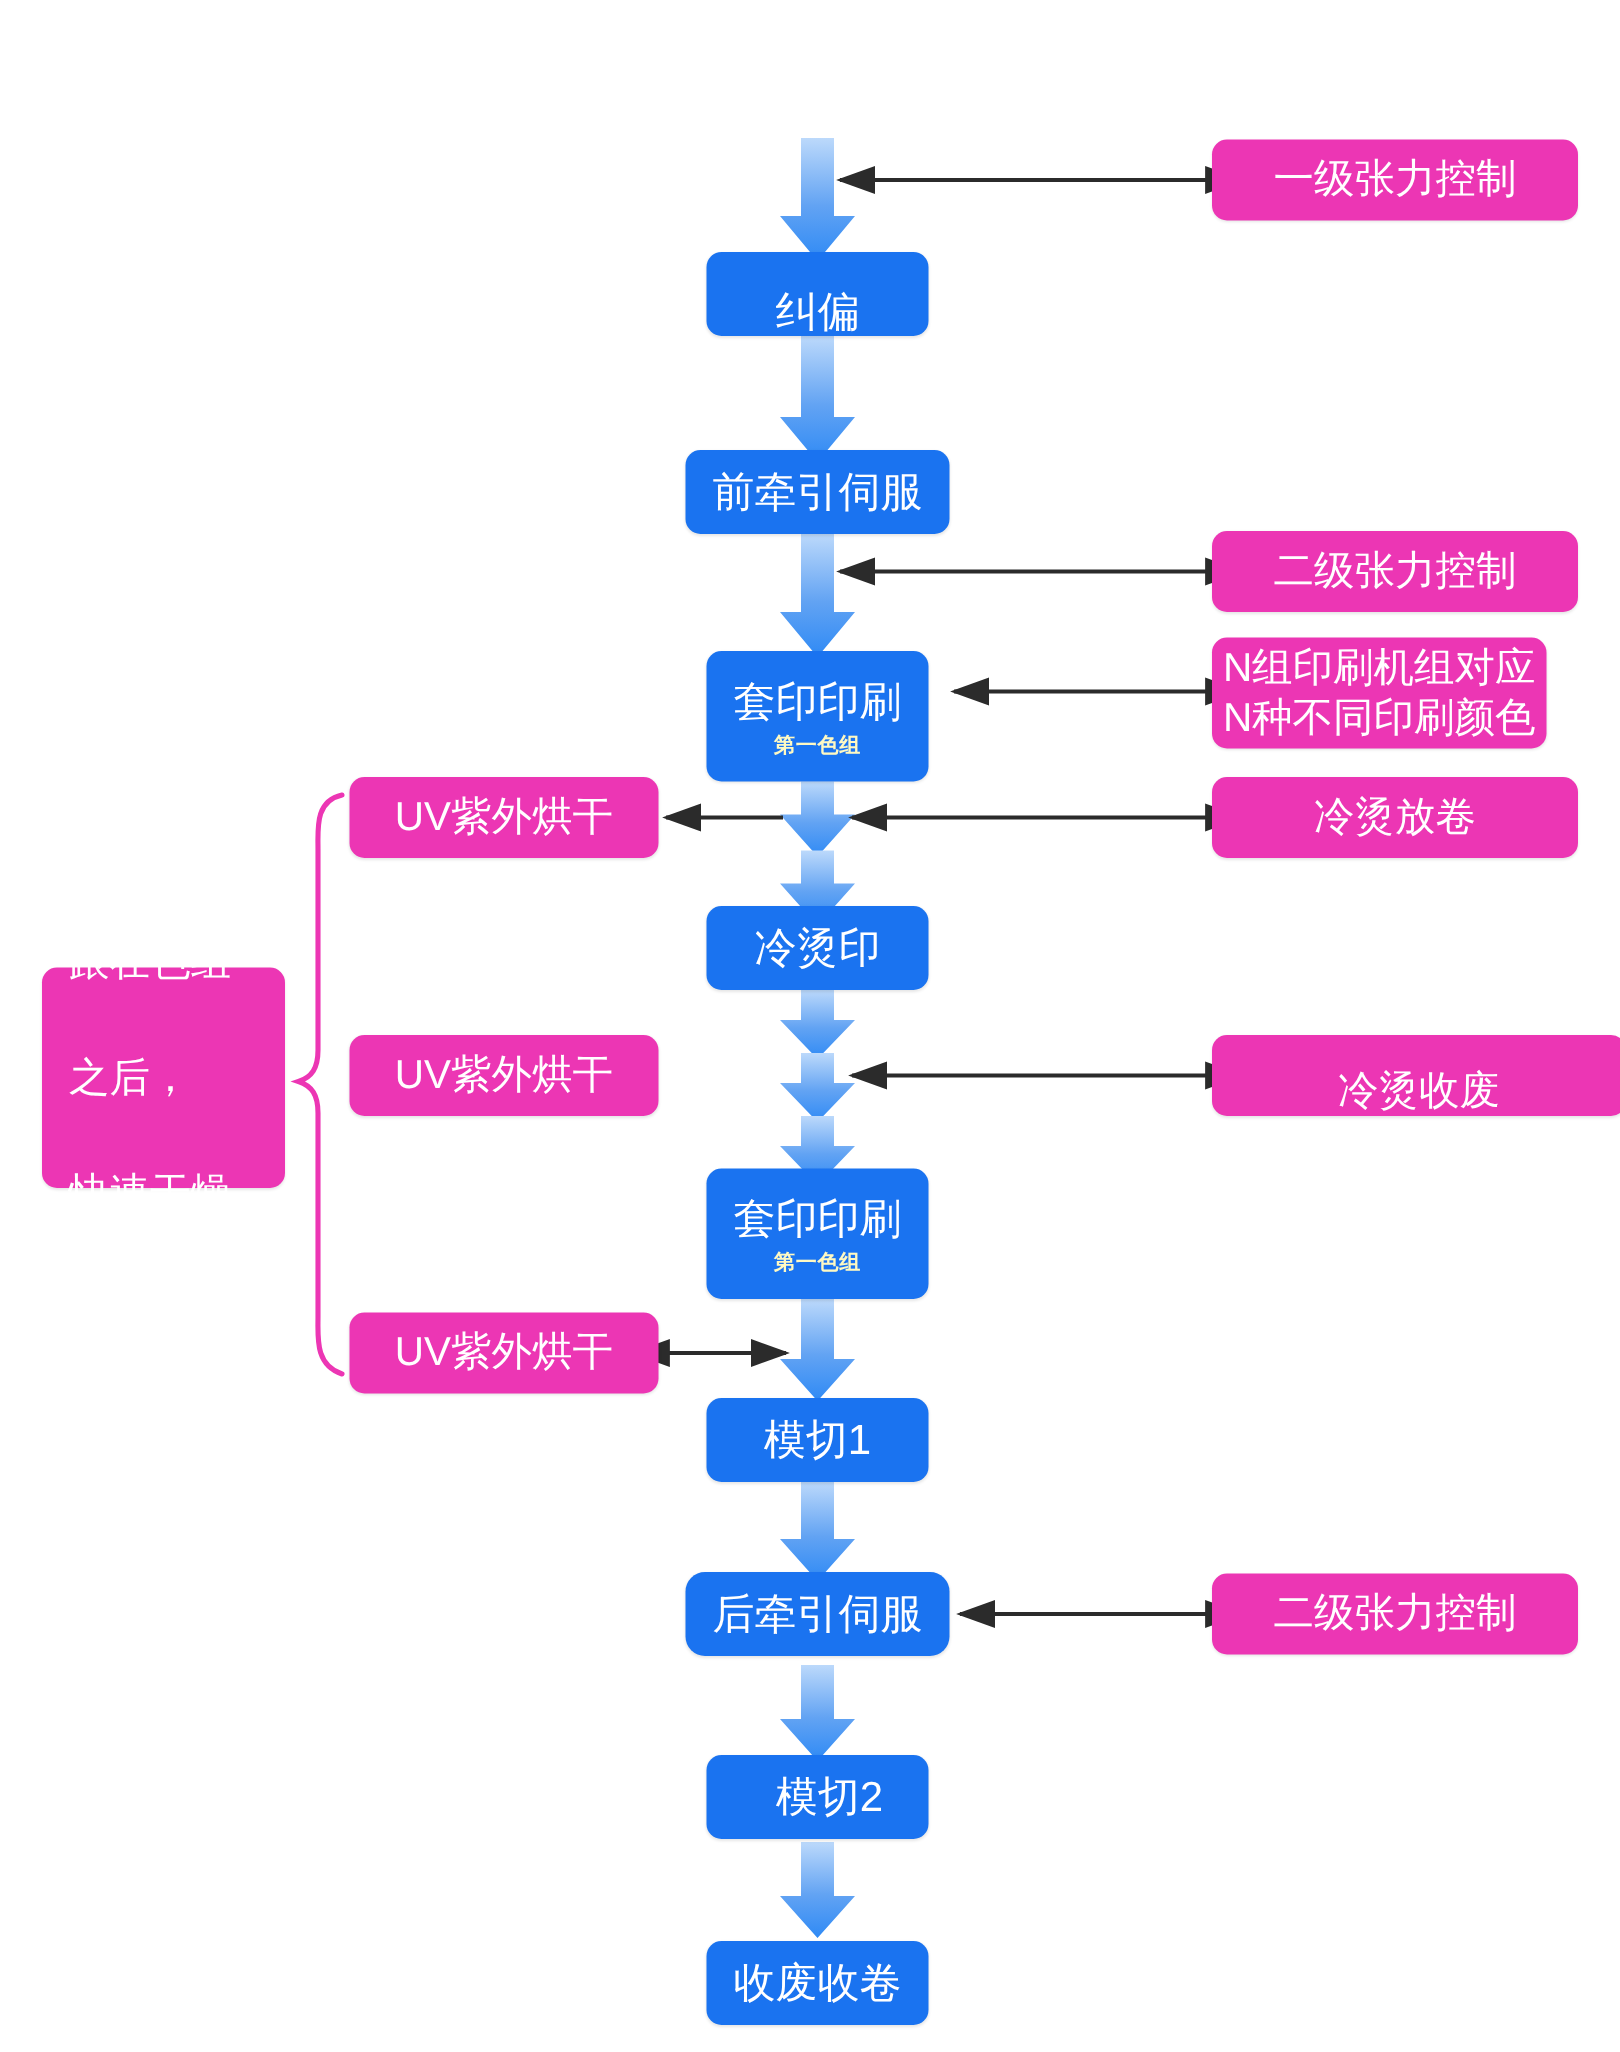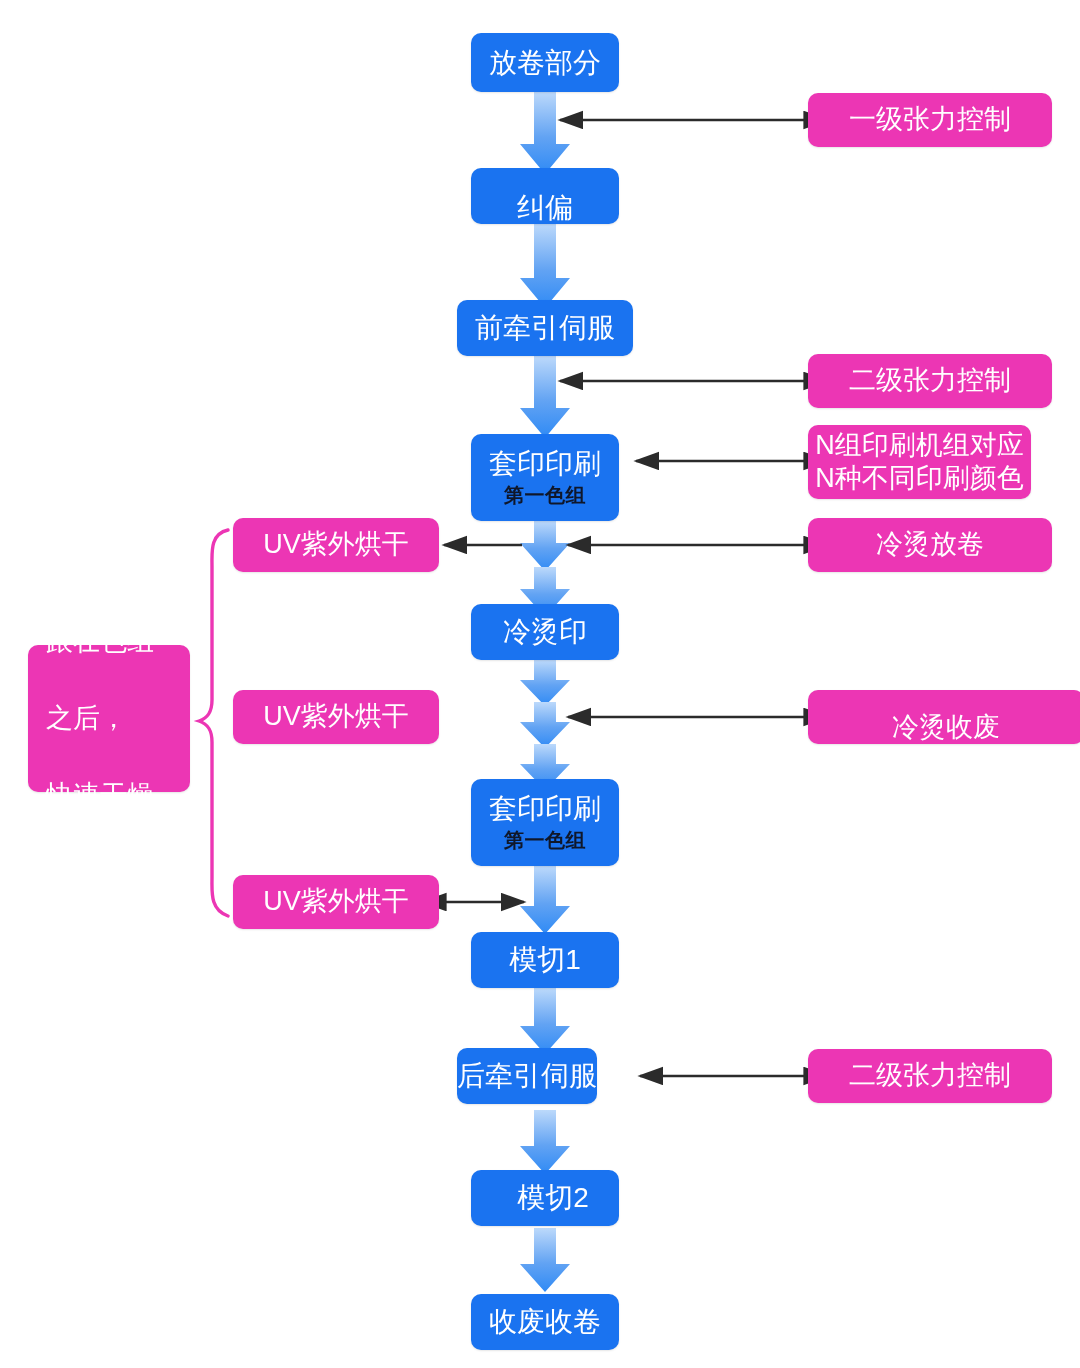--- a/index.html
+++ b/index.html
@@ -40,22 +40,22 @@
   }
   .node.blue {
     background: #1a73f0;
     font-size: 28px;
   }
   .node.pink {
     background: #ec36b4;
     font-size: 27px;
   }
   .node .sub {
-    font-size: 20px;
-    color: #0f172a;
+    font-size: 14px;
+    color: #fef9c3;
     margin-top: 4px;
     font-weight: 600;
     letter-spacing: 0.5px;
   }
   .node .line2 {
     display: block;
   }
   .multi {
     line-height: 1.22;
     font-size: 26px;
@@ -135,23 +135,20 @@
       <path d="M228,530
                C 210,534 212,552 212,566
                L 212,700
                C 212,712 208,718 199,721
                C 208,724 212,730 212,742
                L 212,878
                C 212,892 210,910 228,916"></path>
     </g>
   </svg>
 
-  <div class="node blue" style="left:471px; top:33px; width:148px; height:59px;">
-    <span>放卷部分</span>
-  </div>
 
   <div class="node blue" style="left:471px; top:168px; width:148px; height:56px;justify-content:flex-end;">
     <span>纠偏</span>
   </div>
 
   <div class="node blue" style="left:457px; top:300px; width:176px; height:56px;">
     <span>前牵引伺服</span>
   </div>
 
   <div class="node blue" style="left:471px; top:434px; width:148px; height:87px;">
@@ -165,21 +162,21 @@
 
   <div class="node blue" style="left:471px; top:779px; width:148px; height:87px;">
     <span>套印印刷</span>
     <span class="sub">第一色组</span>
   </div>
 
   <div class="node blue" style="left:471px; top:932px; width:148px; height:56px;">
     <span>模切1</span>
   </div>
 
-  <div class="node blue" style="left:457px; top:1048px; width:140px; height:56px;">
+  <div class="node blue" style="left:457px; top:1048px; width:176px; height:56px;border-radius:13px;">
     <span>后牵引伺服</span>
   </div>
 
   <div class="node blue" style="left:471px; top:1170px; width:148px; height:56px;padding-left:16px;">
     <span>模切2</span>
   </div>
 
   <div class="node pink" style="left:808px; top:93px; width:244px; height:54px;">
     <span>一级张力控制</span>
   </div>

